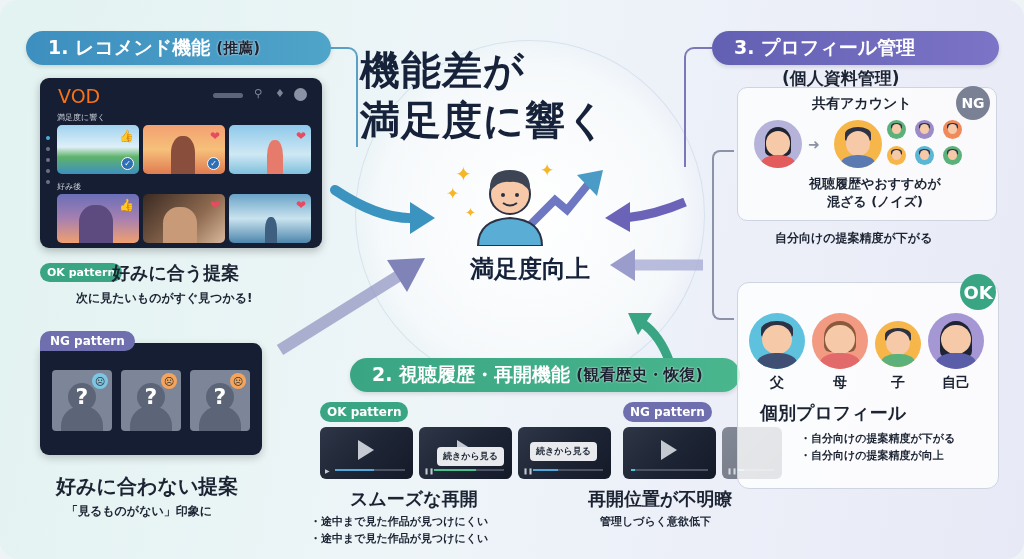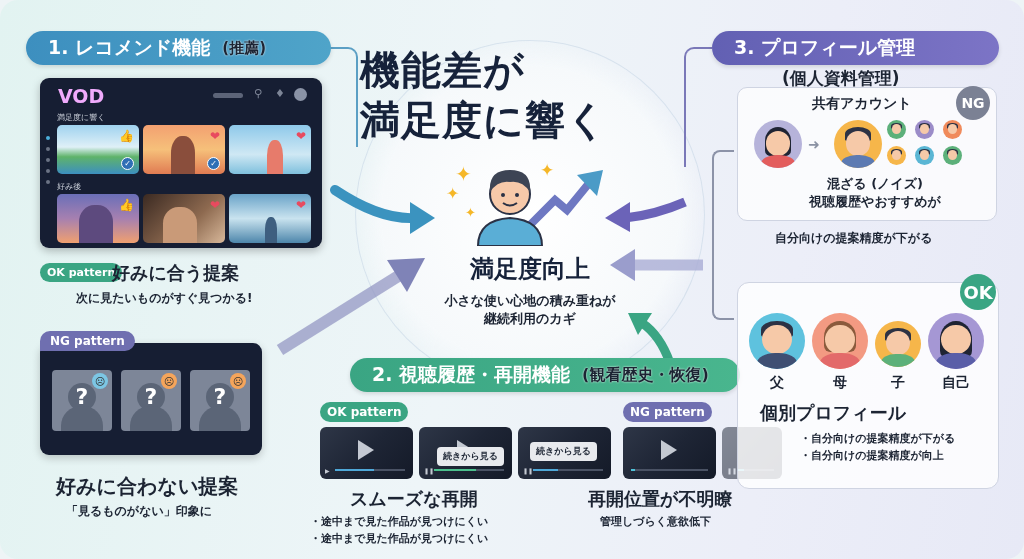--- a/index.html
+++ b/index.html
@@ -4,30 +4,30 @@
 <style>
 *{box-sizing:border-box;margin:0;padding:0}
 html,body{width:1024px;height:559px;overflow:hidden}
 body{font-family:"DejaVu Sans","Liberation Sans",sans-serif;background:#eef4f6;position:relative;color:#1c2433}
 .canvas{position:absolute;left:0;top:0;width:1024px;height:559px;border-radius:18px;overflow:hidden;
   background:linear-gradient(100deg,#e2f3f1 0%,#eef5f8 45%,#eceef8 75%,#e7e9f6 100%)}
 .bgcircle{position:absolute;left:355px;top:40px;width:350px;height:350px;border-radius:50%;
   background:radial-gradient(circle,#ffffff 0%,#f6f9fb 60%,rgba(240,245,250,0) 72%);border:1px solid rgba(200,215,230,.6)}
 .pill{position:absolute;height:34px;border-radius:17px;color:#fff;font-weight:bold;font-size:19px;
   display:flex;align-items:center;padding:0 22px;white-space:nowrap;box-shadow:0 2px 4px rgba(0,0,0,.12)}
-.pill .sub{font-size:15px;color:#1c2433;margin-left:12px;text-shadow:0 0 2px #fff}
+.pill .sub{font-size:15px;color:#1c2433;margin-left:6px;text-shadow:0 0 2px #fff}
 .pill1{left:26px;top:31px;width:305px;background:linear-gradient(90deg,#3d8fbf,#4fa4c9)}
 .pill3{left:712px;top:31px;width:287px;background:linear-gradient(90deg,#6260b3,#7c74c6)}
 .pill2{left:350px;top:358px;width:390px;background:linear-gradient(90deg,#3aa583,#49b68e)}
 .pill2 .sub{font-size:16px}
 .connector{position:absolute;border-color:#5b93b8;border-style:solid;border-width:0}
 .title{position:absolute;left:360px;top:45px;width:330px;text-align:left;font-size:40px;font-weight:bold;line-height:50px;color:#16223a;letter-spacing:1px}
 
 .vod{position:absolute;left:40px;top:78px;width:282px;height:170px;background:#161e33;border-radius:9px;box-shadow:0 3px 8px rgba(0,0,0,.25)}
-.vod-logo{position:absolute;left:18px;top:7px;font-size:19px;font-weight:bold;color:#f0abfc}
+.vod-logo{position:absolute;left:18px;top:7px;font-size:19px;font-weight:normal;color:#f97316}
 .vod-bar{position:absolute;left:173px;top:15px;width:30px;height:5px;border-radius:3px;background:#5c6478}
 .vod-ico{position:absolute;top:9px;color:#7d8597;font-size:11px}
 .vod-avatar{position:absolute;left:254px;top:10px;width:13px;height:13px;border-radius:50%;background:#8a93a6}
 .vod-label{position:absolute;left:17px;font-size:8px;color:#c9ced8}
 .dots{position:absolute;left:6px;top:58px}
 .dots span{display:block;width:4px;height:4px;border-radius:50%;background:#6b7385;margin-bottom:7px}
 .dots span.on{background:#4cb0dc}
 .thumb{position:absolute;width:82px;height:49px;border-radius:5px;overflow:hidden}
 .thumb .badge{position:absolute;right:5px;top:4px;font-size:12px}
 .thumb .check{position:absolute;right:5px;bottom:4px;width:13px;height:13px;border-radius:50%;background:#2f6fb5;color:#fff;font-size:8px;display:flex;align-items:center;justify-content:center;border:1px solid #fff}
@@ -194,24 +194,20 @@
   <svg class="person" viewBox="0 0 80 84">
     <path d="M8 84 Q8 58 40 56 Q72 58 72 84 Z" fill="#5aaed6" stroke="#2a3145" stroke-width="2"></path>
     <circle cx="40" cy="32" r="20" fill="#f7c9a9" stroke="#2a3145" stroke-width="2"></circle>
     <path d="M20 30 Q18 8 40 8 Q62 8 60 30 Q52 18 40 20 Q28 18 20 30 Z" fill="#3d4454"></path>
     <circle cx="33" cy="33" r="2" fill="#2a3145"></circle>
       <circle cx="47" cy="33" r="2" fill="#2a3145"></circle>
     <path d="M33 41 Q40 46 47 41" stroke="#2a3145" stroke-width="2" fill="none"></path>
   </svg>
 
   <div class="center-main">満足度向上</div>
-  <div class="center-sub">
-    <div>小さな使い心地の積み重ねが</div>
-    <div>継続利用のカギ</div>
-  </div>
 
   <div class="pill pill2">
     <span>2. 視聴履歴・再開機能</span>
     <span class="sub">(観看歴史・恢復)</span>
   </div>
   <div class="okbadge ok-green" style="left:320px;top:402px;font-size:12px">OK pattern</div>
   <div class="okbadge ng-purple" style="left:623px;top:402px;font-size:12px">NG pattern</div>
 
   <div class="vid" style="left:320px">
     <div class="play"></div>
@@ -295,22 +291,22 @@
   <div class="av" style="left:915px;top:146px;width:19px;height:19px;background:#5ab6d4">
       <div class="hair"></div>
       <div class="h"></div>
     </div>
   <div class="av" style="left:943px;top:146px;width:19px;height:19px;background:#5cb07a">
       <div class="hair"></div>
       <div class="h"></div>
     </div>
 
   <div class="t-sm" style="left:800px;top:175px;width:150px;text-align:center;font-size:13px;line-height:18px">
+    <div>視聴履歴やおすすめが</div>
     <div>混ざる (ノイズ)</div>
-    <div>視聴履歴やおすすめが</div>
   </div>
   <div class="t-sm" style="left:775px;top:230px;font-size:12px">自分向けの提案精度が下がる</div>
 
   <div class="okbox"></div>
   <div class="circle-badge" style="left:960px;top:274px;width:36px;height:36px;background:#3aa583;font-size:18px">OK</div>
 
   <div class="av" style="left:749px;top:313px;width:56px;height:56px;background:#5ec2de">
     <div class="hair"></div>
       <div class="h"></div>
       <div class="b" style="background:#3f4f73"></div>

